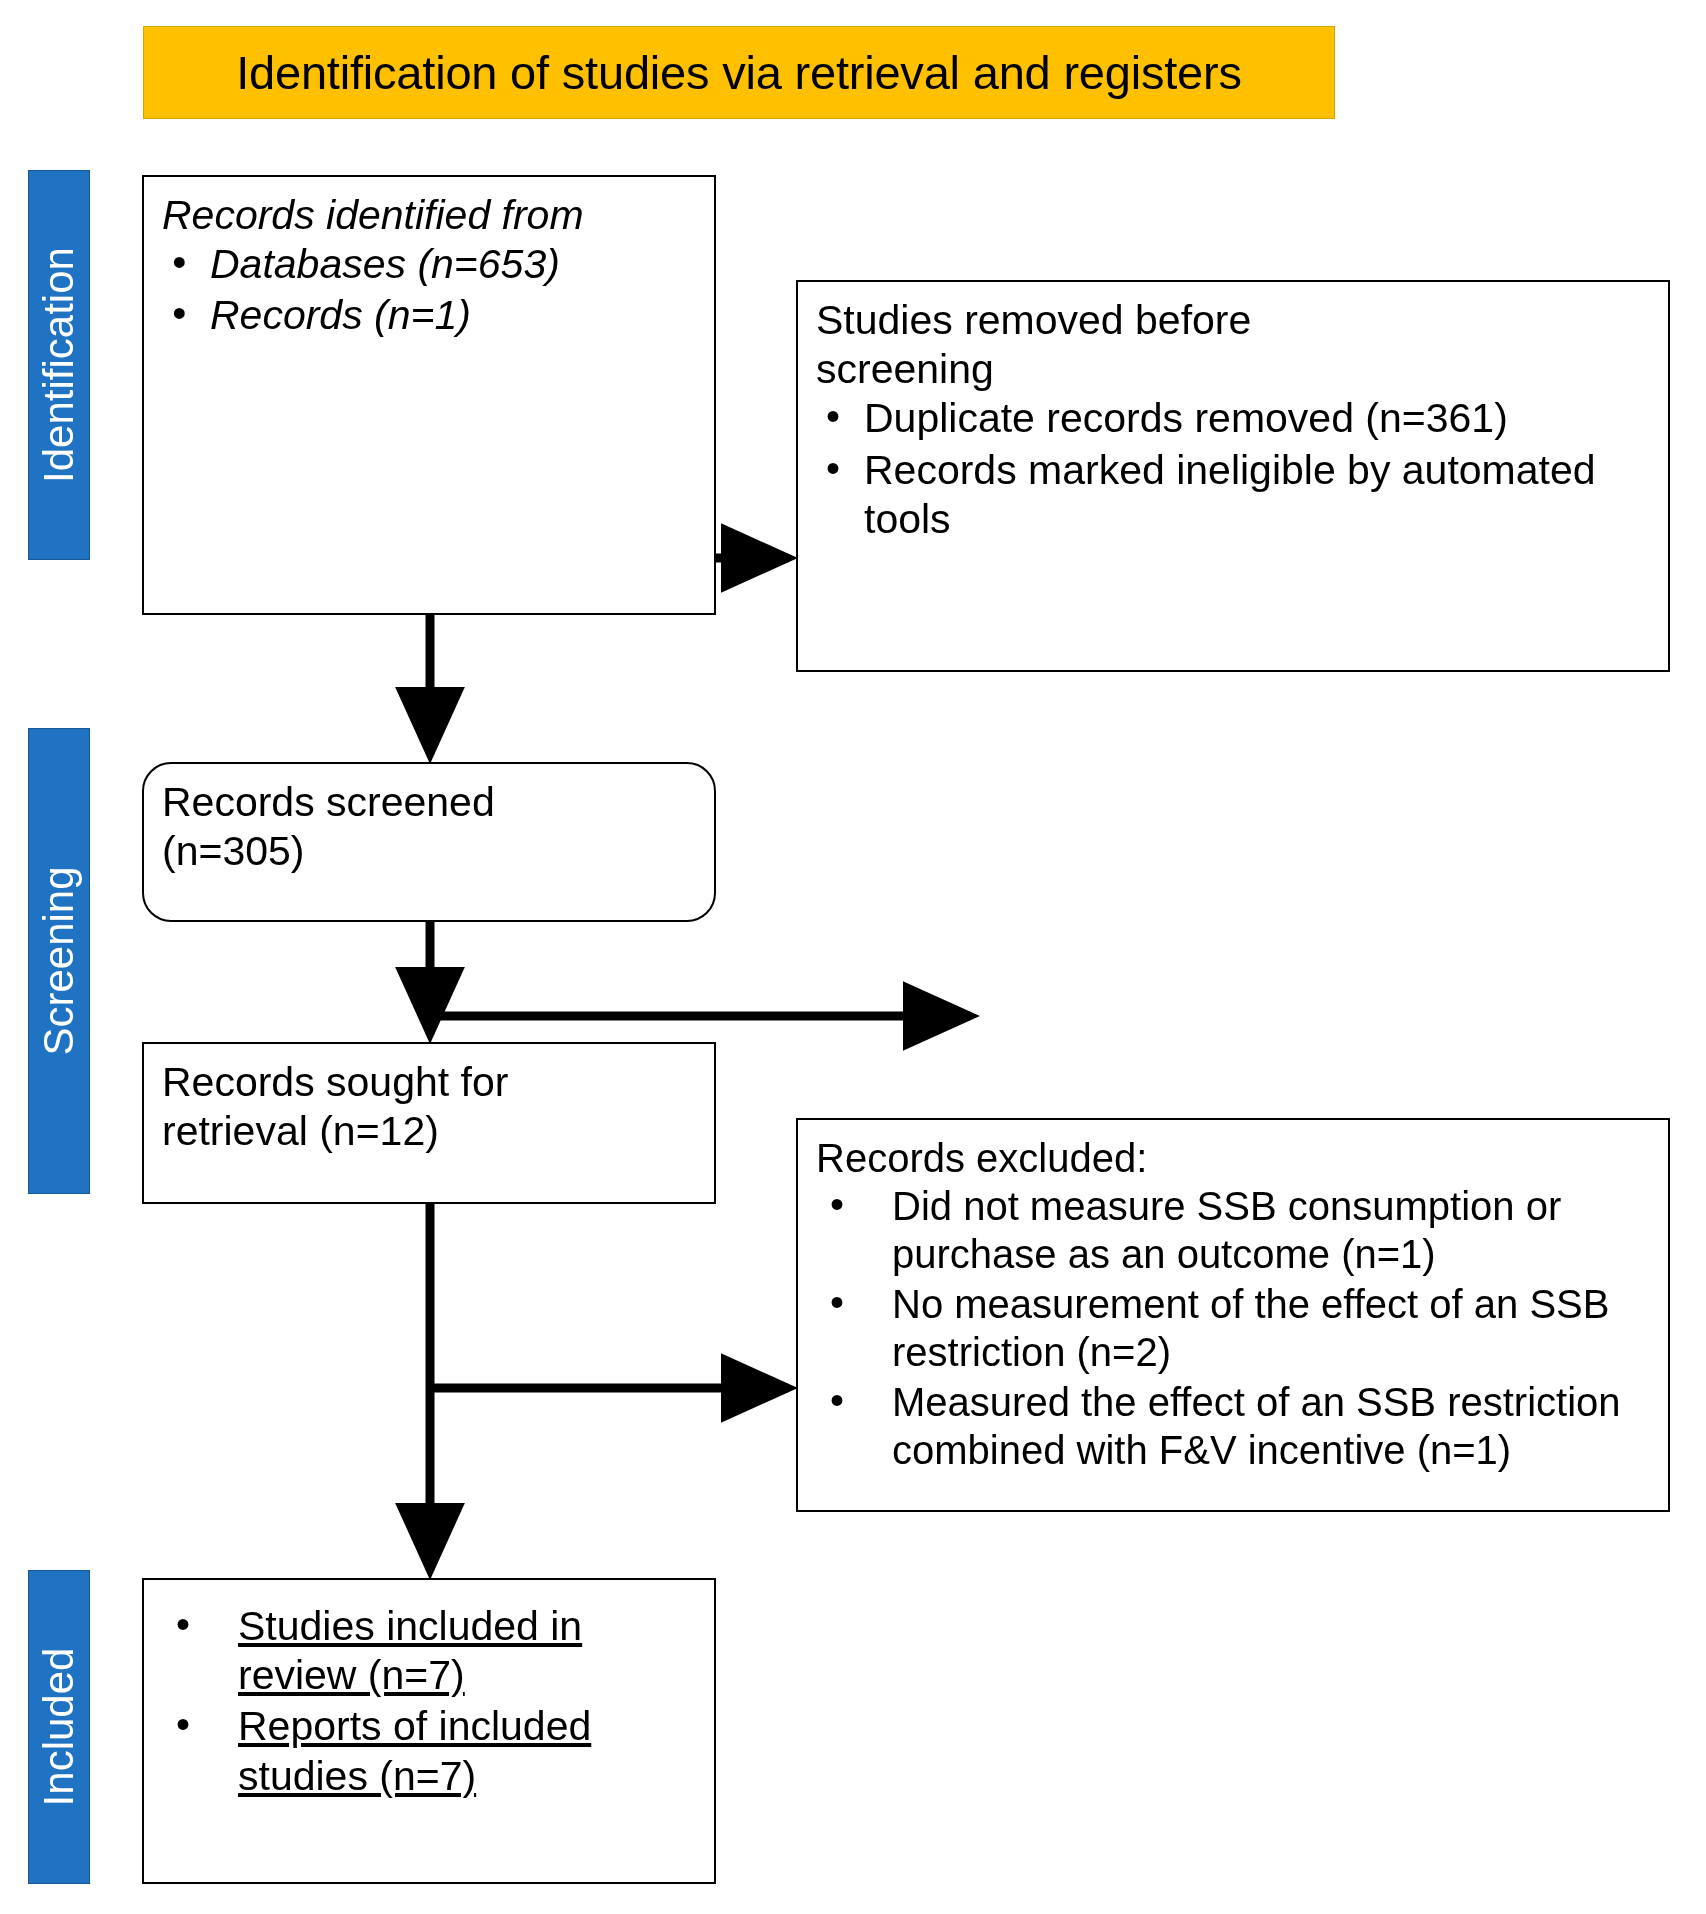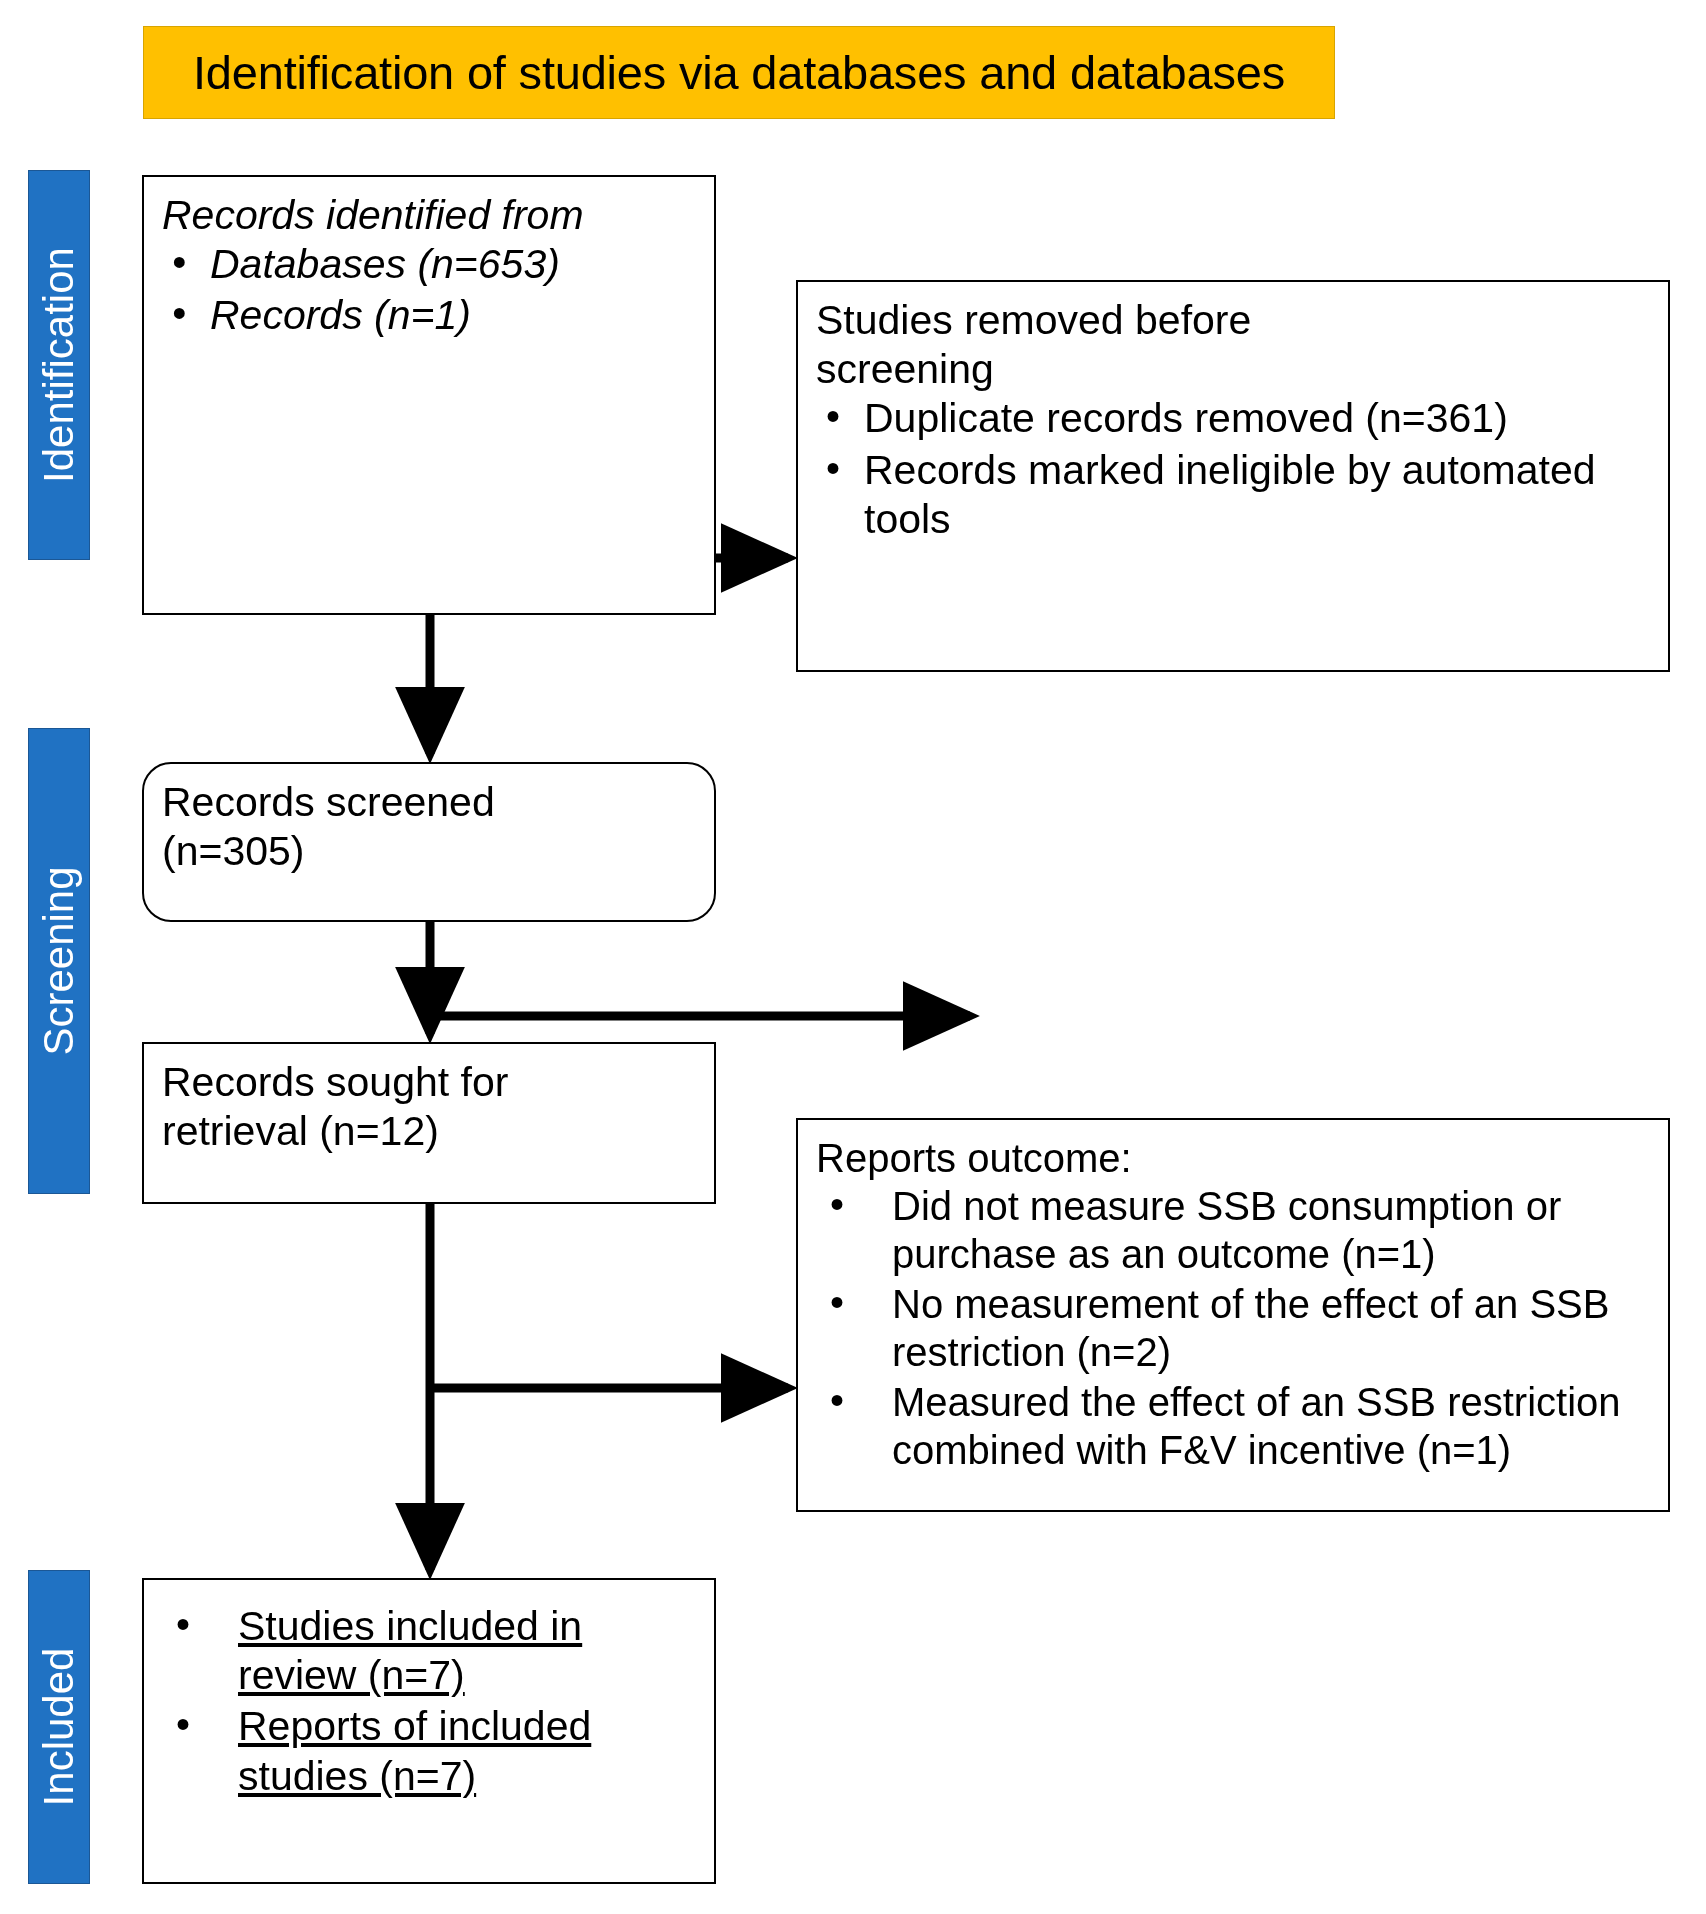--- a/index.html
+++ b/index.html
@@ -115,21 +115,21 @@
     height: 1914px;
     pointer-events: none;
   }
 </style>
 </head>
 <body>
 
 <div id="canvas">
 
   <div class="header-banner" id="header-banner" style="background: rgb(255, 192, 0);">
-    <span>Identification of studies via databases and databases</span>
+    <span>Identification of studies via retrieval and registers</span>
   </div>
 
   <div class="stage-bar" id="stage-identification" style="background: rgb(32, 114, 195);">
     <span class="stage-label">Identification</span>
   </div>
   <div class="stage-bar" id="stage-screening" style="background: rgb(32, 114, 195);">
     <span class="stage-label">Screening</span>
   </div>
   <div class="stage-bar" id="stage-included" style="background: rgb(32, 114, 195);">
     <span class="stage-label">Included</span>
@@ -185,21 +185,21 @@
     <div class="line">(n=305)</div>
   </div>
 
 
   <div class="flow-box" id="box-sought">
     <div class="line">Records sought for</div>
     <div class="line">retrieval (n=12)</div>
   </div>
 
   <div class="flow-box" id="box-reports-excl">
-    <div class="line">Reports outcome:</div>
+    <div class="line">Records excluded:</div>
     <ul class="bul wide">
       <li>
         <span>Did not measure SSB consumption or purchase as an outcome (n=1)</span>
       </li>
       <li>
         <span>No measurement of the effect of an SSB restriction (n=2)</span>
       </li>
       <li>
         <span>Measured the effect of an SSB restriction combined with F&amp;V incentive (n=1)</span>
       </li>

